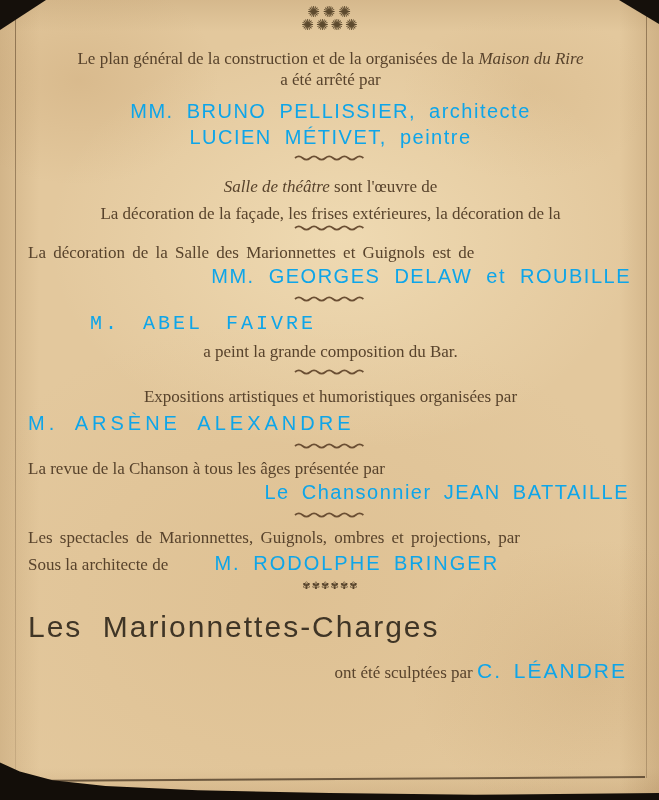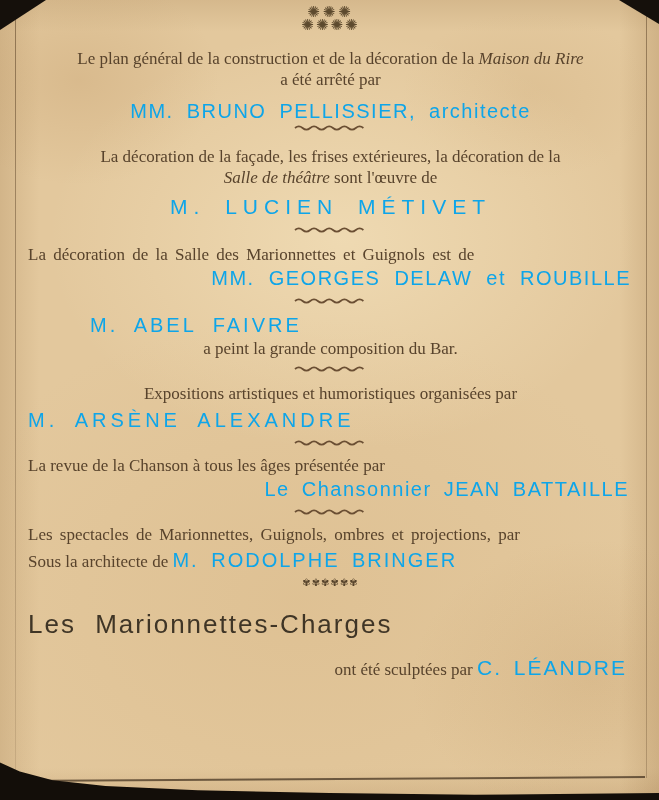--- a/index.html
+++ b/index.html
@@ -47,66 +47,66 @@
   .orn-mid{text-align:center;font-family:"DejaVu Sans", sans-serif;color:#55422a;
     font-size:10px;line-height:14px;letter-spacing:1px;margin-top:4px;}
 
   .center{text-align:center;}
   .right{text-align:right;}
   .just{word-spacing:3px;}
 
   .name-line{font-size:20px;line-height:26px;letter-spacing:1.5px;word-spacing:6px;text-align:center;}
   .name-metivet{font-size:21px;line-height:26px;letter-spacing:6px;word-spacing:8px;text-align:center;margin-bottom:6px;}
   .name-delaw{font-size:20px;line-height:26px;letter-spacing:1.5px;word-spacing:7px;text-align:right;padding-right:2px;margin-bottom:6px;}
-  .name-faivre{font-size:20px;line-height:25px;letter-spacing:3px;word-spacing:8px;padding-left:62px;}
+  .name-faivre{font-size:20px;line-height:25px;letter-spacing:3px;word-spacing:8px;padding-left:62px;font-family:Liberation Mono, monospace;}
   .name-arsene{font-size:20px;line-height:26px;letter-spacing:4px;word-spacing:8px;text-align:left;margin-top:3px;margin-bottom:6px;}
   .name-battaille{font-size:20px;line-height:26px;letter-spacing:1.5px;word-spacing:5px;text-align:right;padding-right:4px;margin-bottom:6px;}
   .name-jouarre{font-size:21px;line-height:27px;letter-spacing:1.5px;word-spacing:6px;text-align:center;}
   .direction-line{margin-top:5px;}
-  .direction-line .sans-part{font-size:20px;letter-spacing:2px;word-spacing:5px;}
-  .charges-title{font-size:26px;line-height:40px;letter-spacing:2px;word-spacing:10px;
+  .direction-line .sans-part{font-size:20px;letter-spacing:2px;word-spacing:5px;margin-left:42px;}
+  .charges-title{font-size:30px;line-height:40px;letter-spacing:2px;word-spacing:10px;
     color:#3f3526;margin-top:14px;}
   .credit-line{margin-top:10px;text-align:right;padding-right:6px;line-height:27px;}
   .credit-line .sans-part{font-size:21px;letter-spacing:2px;word-spacing:4px;}
 
   .divider{display:flex;justify-content:center;height:10px;margin-bottom:8px;}
   .divider svg{display:block;}
   .mb4{margin-bottom:4px;} .mb6{margin-bottom:6px;} .mb8{margin-bottom:8px;} .mb12{margin-bottom:12px;}
-  .mt5{}
+  .mt5{margin-top:5px;}
 </style>
 </head>
 <body>
 
 <div id="canvas">
   <div class="paper"></div>
   <div class="edge-line left"></div>
   <div class="edge-line right"></div>
 
   <div class="content">
 
     <div class="orn-top">
       <div>✺✺✺</div>
       <div class="row2">✺✺✺✺</div>
     </div>
 
-    <div class="serif center"><span>Le plan général de la construction et de la décoration de la</span>
+    <div class="serif center"><span>Le plan général de la construction et de la organisées de la</span>
       <span class="italic">Maison du Rire</span></div>
     <div class="serif center mb8">a été arrêté par</div>
     <div class="sans name-line">MM. BRUNO PELLISSIER, architecte</div>
+    <div class="sans name-line mb4">LUCIEN MÉTIVET, peintre</div>
 
     <div class="divider mb12">
       <svg width="76" height="8" viewBox="0 0 76 8">
           <path d="M2,4 q3.8,-3.4 7.6,0 t7.6,0 t7.6,0 t7.6,0 t7.6,0 t7.6,0 t7.6,0 t7.6,0 t7.6,0" stroke="#6a4e33" stroke-width="1.7" fill="none"></path>
         </svg>
     </div>
 
-    <div class="serif center">La décoration de la façade, les frises extérieures, la décoration de la</div>
     <div class="serif center mb6"><span class="italic">Salle de théâtre</span>
       <span>sont l'œuvre de</span></div>
-    <div class="sans name-metivet">M. LUCIEN MÉTIVET</div>
+    <div class="serif center">La décoration de la façade, les frises extérieures, la décoration de la</div>
 
     <div class="divider mb8">
       <svg width="76" height="8" viewBox="0 0 76 8">
           <path d="M2,4 q3.8,-3.4 7.6,0 t7.6,0 t7.6,0 t7.6,0 t7.6,0 t7.6,0 t7.6,0 t7.6,0 t7.6,0" stroke="#6a4e33" stroke-width="1.7" fill="none"></path>
         </svg>
     </div>
 
     <div class="serif just">La décoration de la Salle des Marionnettes et Guignols est de</div>
     <div class="sans name-delaw">MM. GEORGES DELAW et ROUBILLE</div>
 

